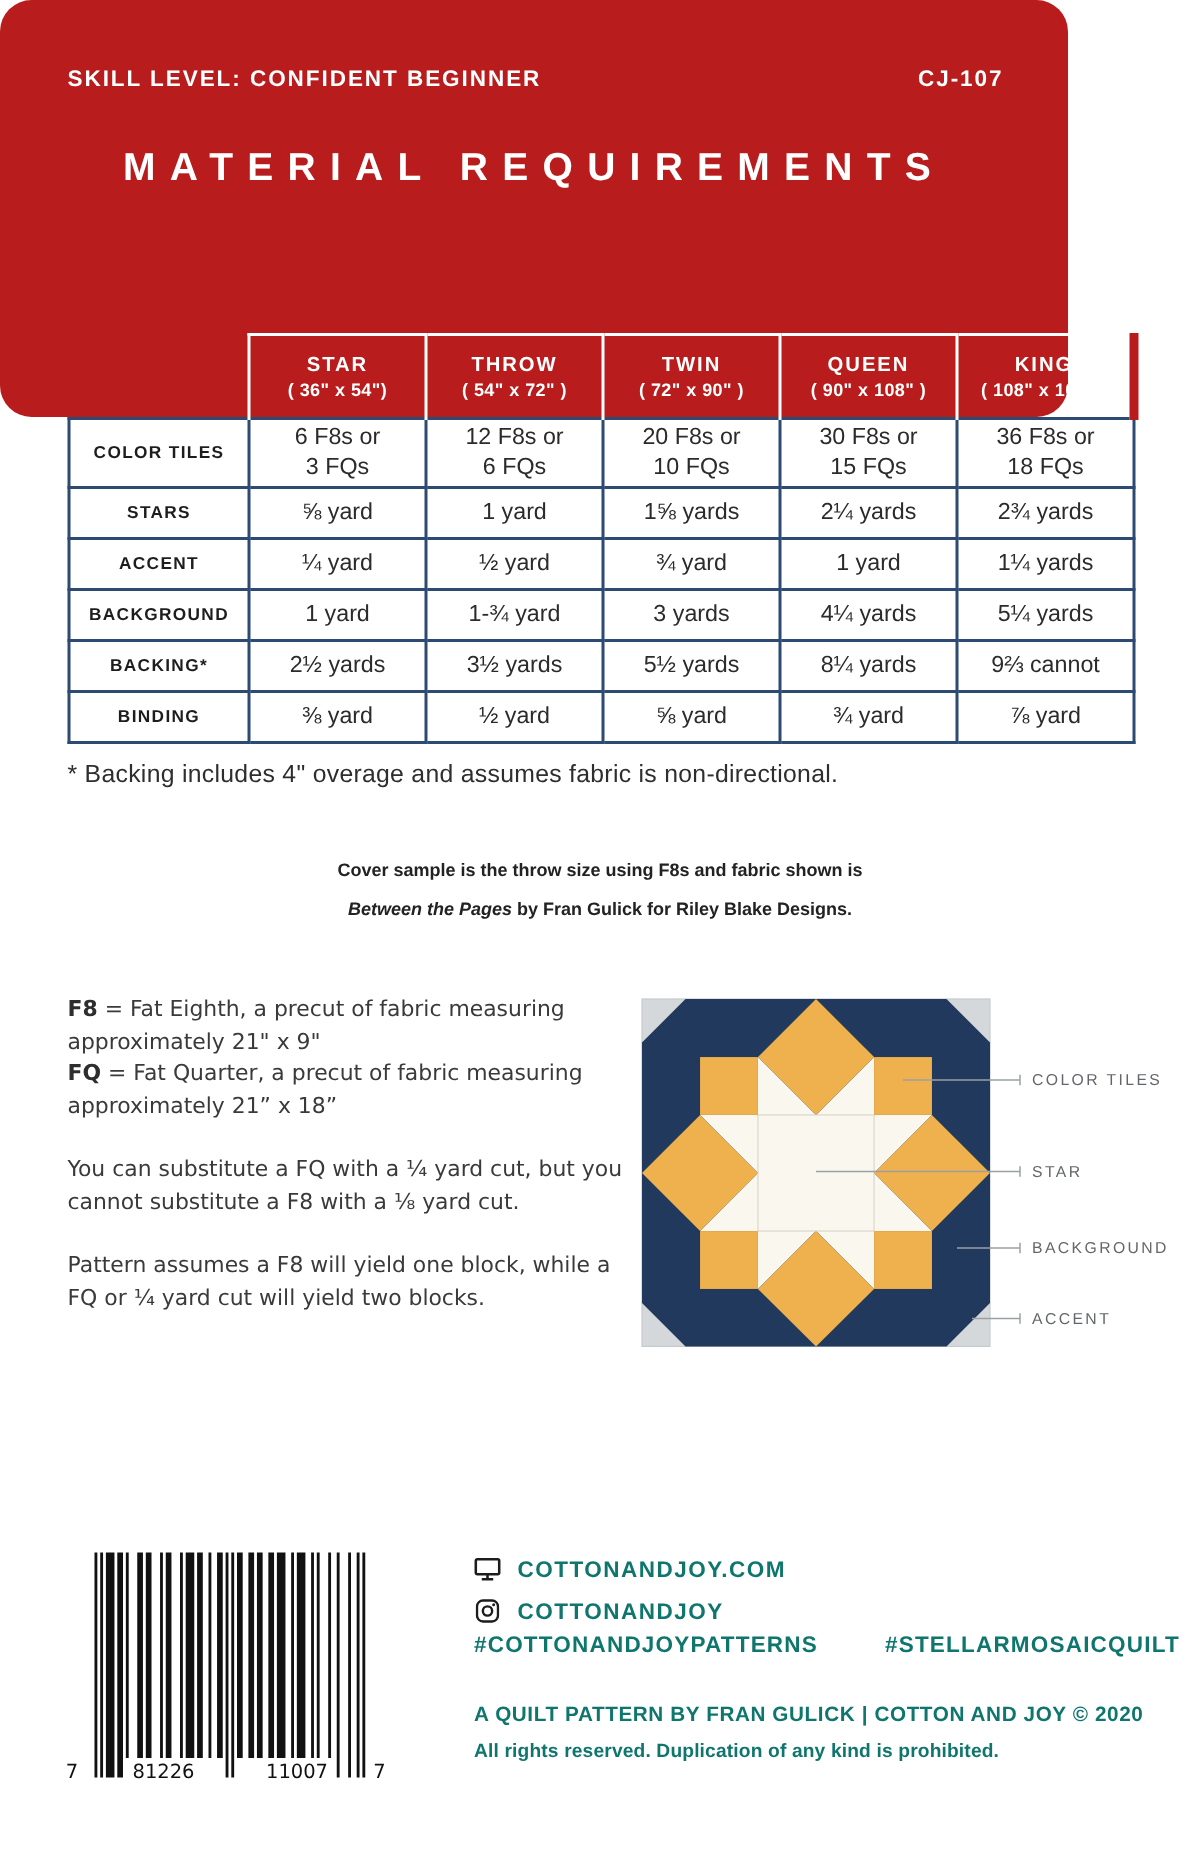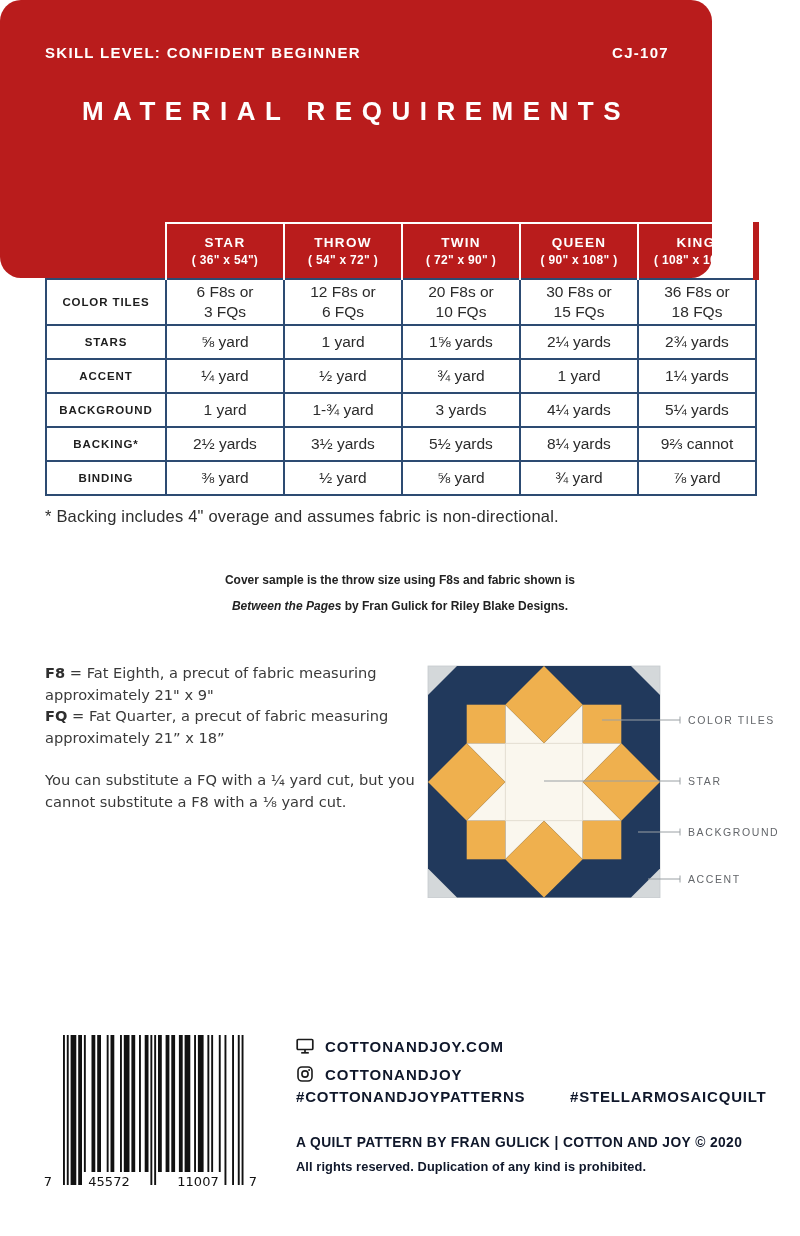--- a/index.html
+++ b/index.html
@@ -43,21 +43,21 @@
   .diagram { position:absolute; left:424px; top:660px; width:360px; height:242px; }
   .diagram text { font-family:"Liberation Sans","DejaVu Sans",sans-serif; font-size:10.5px;
                   letter-spacing:1.6px; fill:#63666a; font-weight:500; }
   
   .barcode { position:absolute; left:38px; top:1030px; width:230px; height:166px; }
   .barcode .digits span { position:absolute; top:144px; font-family:"DejaVu Sans",sans-serif;
                           font-size:13px; color:#111; text-align:center; }
   .bc-d1 { left:0; width:20px; } .bc-g1 { left:31px; width:80px; }
   .bc-g2 { left:120px; width:80px; } .bc-d2 { left:205px; width:20px; }
   
-  .footer { position:absolute; left:296px; top:1032px; width:470px; color:#0f172a; }
+  .footer { position:absolute; left:316px; top:1032px; width:470px; color:#0f766e; }
   .contact-row { display:flex; align-items:center; gap:11px; height:28px;
                  font-weight:bold; font-size:15px; letter-spacing:1px; }
   .hash-row { position:relative; height:28px; font-weight:bold; font-size:15px; letter-spacing:0.8px; }
   .hash-row .h2 { position:absolute; left:274px; top:0; }
   .hash-row .h1 { position:absolute; left:0; top:0; }
   .credit { margin-top:19px; font-weight:bold; font-size:13.8px; letter-spacing:0.4px; }
   .rights { margin-top:9px; font-weight:bold; font-size:12.8px; letter-spacing:0.1px; }
   .icon { display:inline-flex; width:18px; justify-content:center; }
 </style>
 </head>
@@ -170,20 +170,21 @@
 
   <div class="cover-note">
     <div>Cover sample is the throw size using F8s and fabric shown is</div>
     <div><span class="it">Between the Pages</span><span> by Fran Gulick for Riley Blake Designs.</span></div>
   </div>
 
   <div class="definitions">
     <p><b>F8</b><span> = Fat Eighth, a precut of fabric measuring approximately 21" x 9"</span></p>
     <p><b>FQ</b><span> = Fat Quarter, a precut of fabric measuring approximately 21” x 18”</span></p>
     <p class="gap">You can substitute a FQ with a ¼ yard cut, but you cannot substitute a F8 with a ⅛ yard cut.</p>
+    <p class="gap">Pattern assumes a F8 will yield one block, while a FQ or ¼ yard cut will yield two blocks.</p>
   </div>
 
   <div class="diagram">
     <svg width="360" height="242" viewBox="0 0 360 242">
 
       <rect x="4" y="6" width="232" height="231.6" stroke="#c6cbce" stroke-width="0.8" fill="#d4d8da"></rect>
 
       <polygon points="33,6 207,6 236,35 236,208.6 207,237.6 33,237.6 4,208.6 4,35" fill="#21395c"></polygon>
 
       <polygon points="81.3,44.7 120,83.3 158.7,44.7 158.7,83.3 197.3,83.3 158.7,122 197.3,160.7 158.7,160.7 158.7,199.3 120,160.7 81.3,199.3 81.3,160.7 42.7,160.7 81.3,122 42.7,83.3 81.3,83.3" fill="#faf7ee"></polygon>
@@ -246,21 +247,21 @@
         <rect x="169.40" y="5" width="1.90" height="137" fill="#111"></rect>
         <rect x="173.20" y="5" width="1.90" height="137" fill="#111"></rect>
         <rect x="180.80" y="5" width="1.90" height="137" fill="#111"></rect>
         <rect x="186.50" y="5" width="1.90" height="150" fill="#111"></rect>
         <rect x="194.10" y="5" width="1.90" height="150" fill="#111"></rect>
         <rect x="199.80" y="5" width="1.90" height="150" fill="#111"></rect>
         <rect x="203.60" y="5" width="1.90" height="150" fill="#111"></rect>
       </svg>
     <div class="digits">
       <span class="bc-d1">7</span>
-      <span class="bc-g1">45572</span>
+      <span class="bc-g1">81226</span>
       <span class="bc-g2">11007</span>
       <span class="bc-d2">7</span>
     </div>
   </div>
 
   <div class="footer">
     <div class="contact-row">
       <span class="icon">
         <svg width="18" height="17" viewBox="0 0 18 17">
             <rect x="1.2" y="1.5" width="15.6" height="10" rx="1" fill="none" stroke="#1c1c1c" stroke-width="1.7"></rect>

